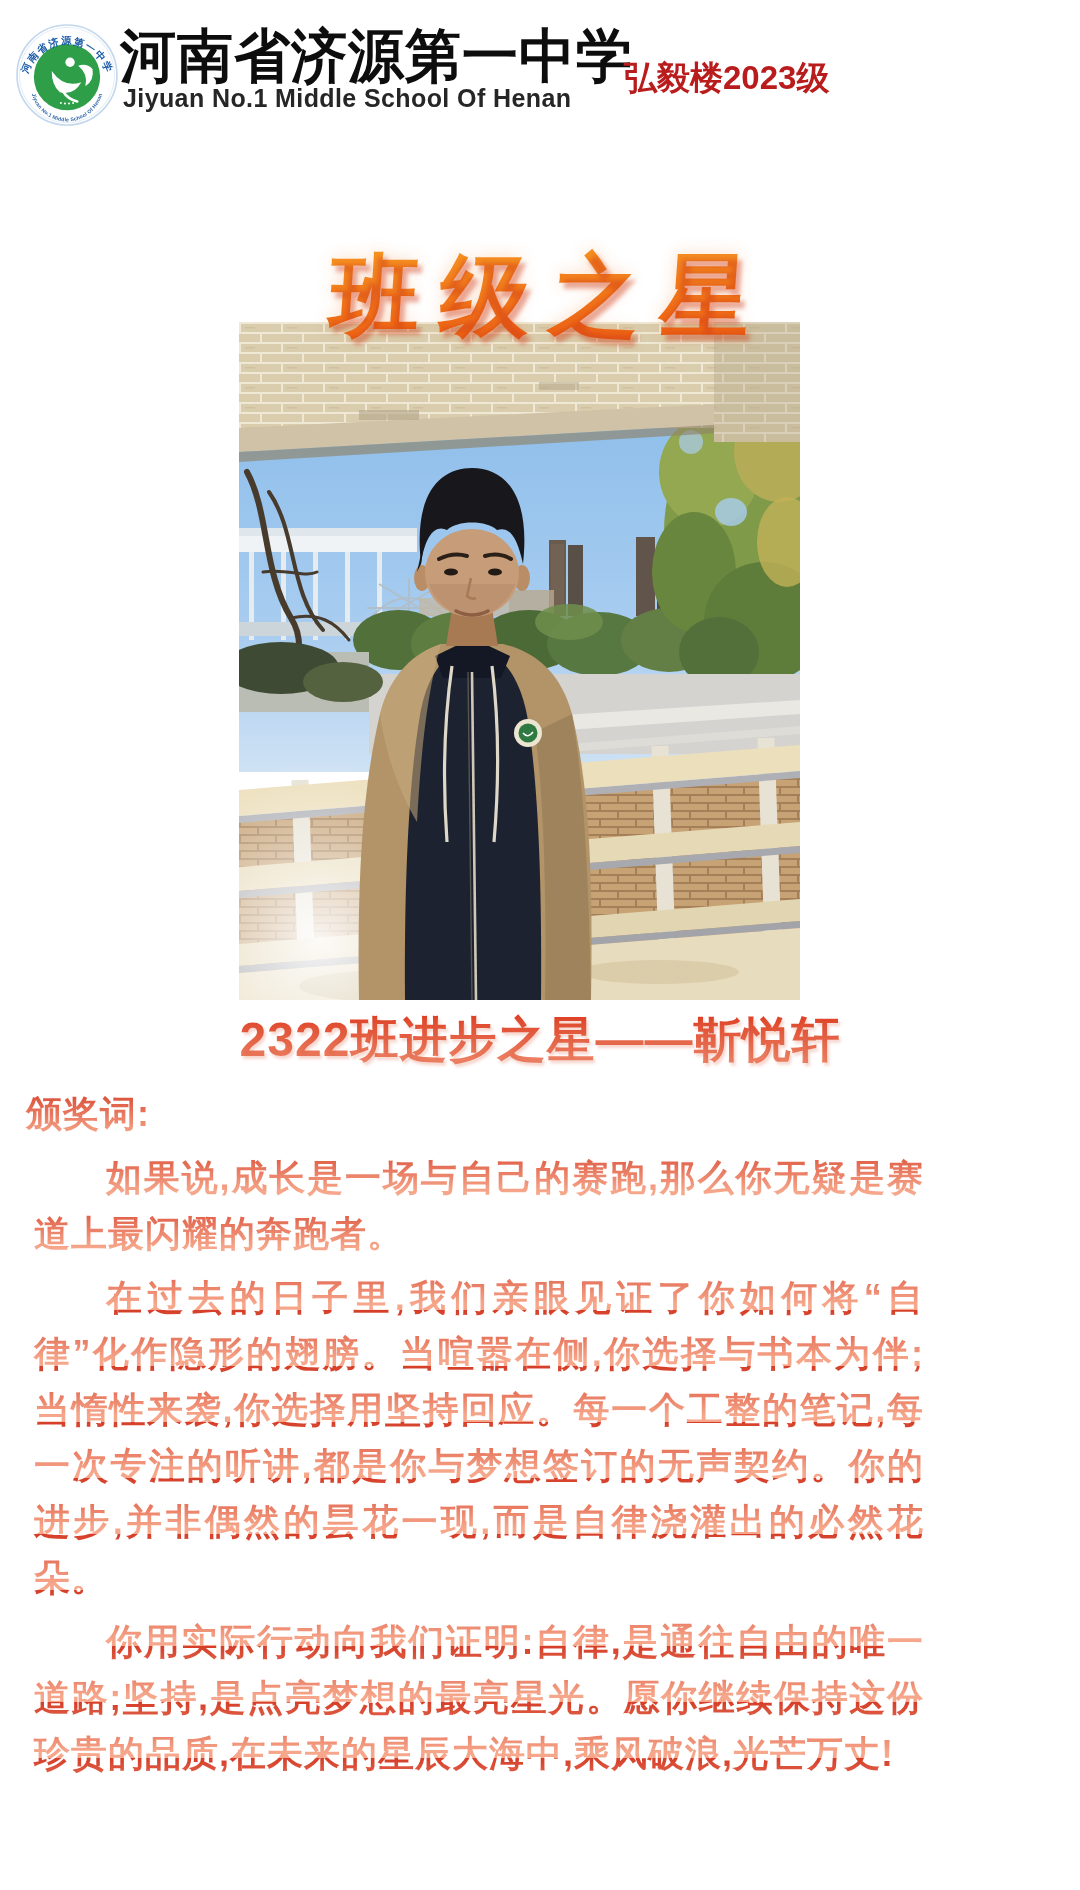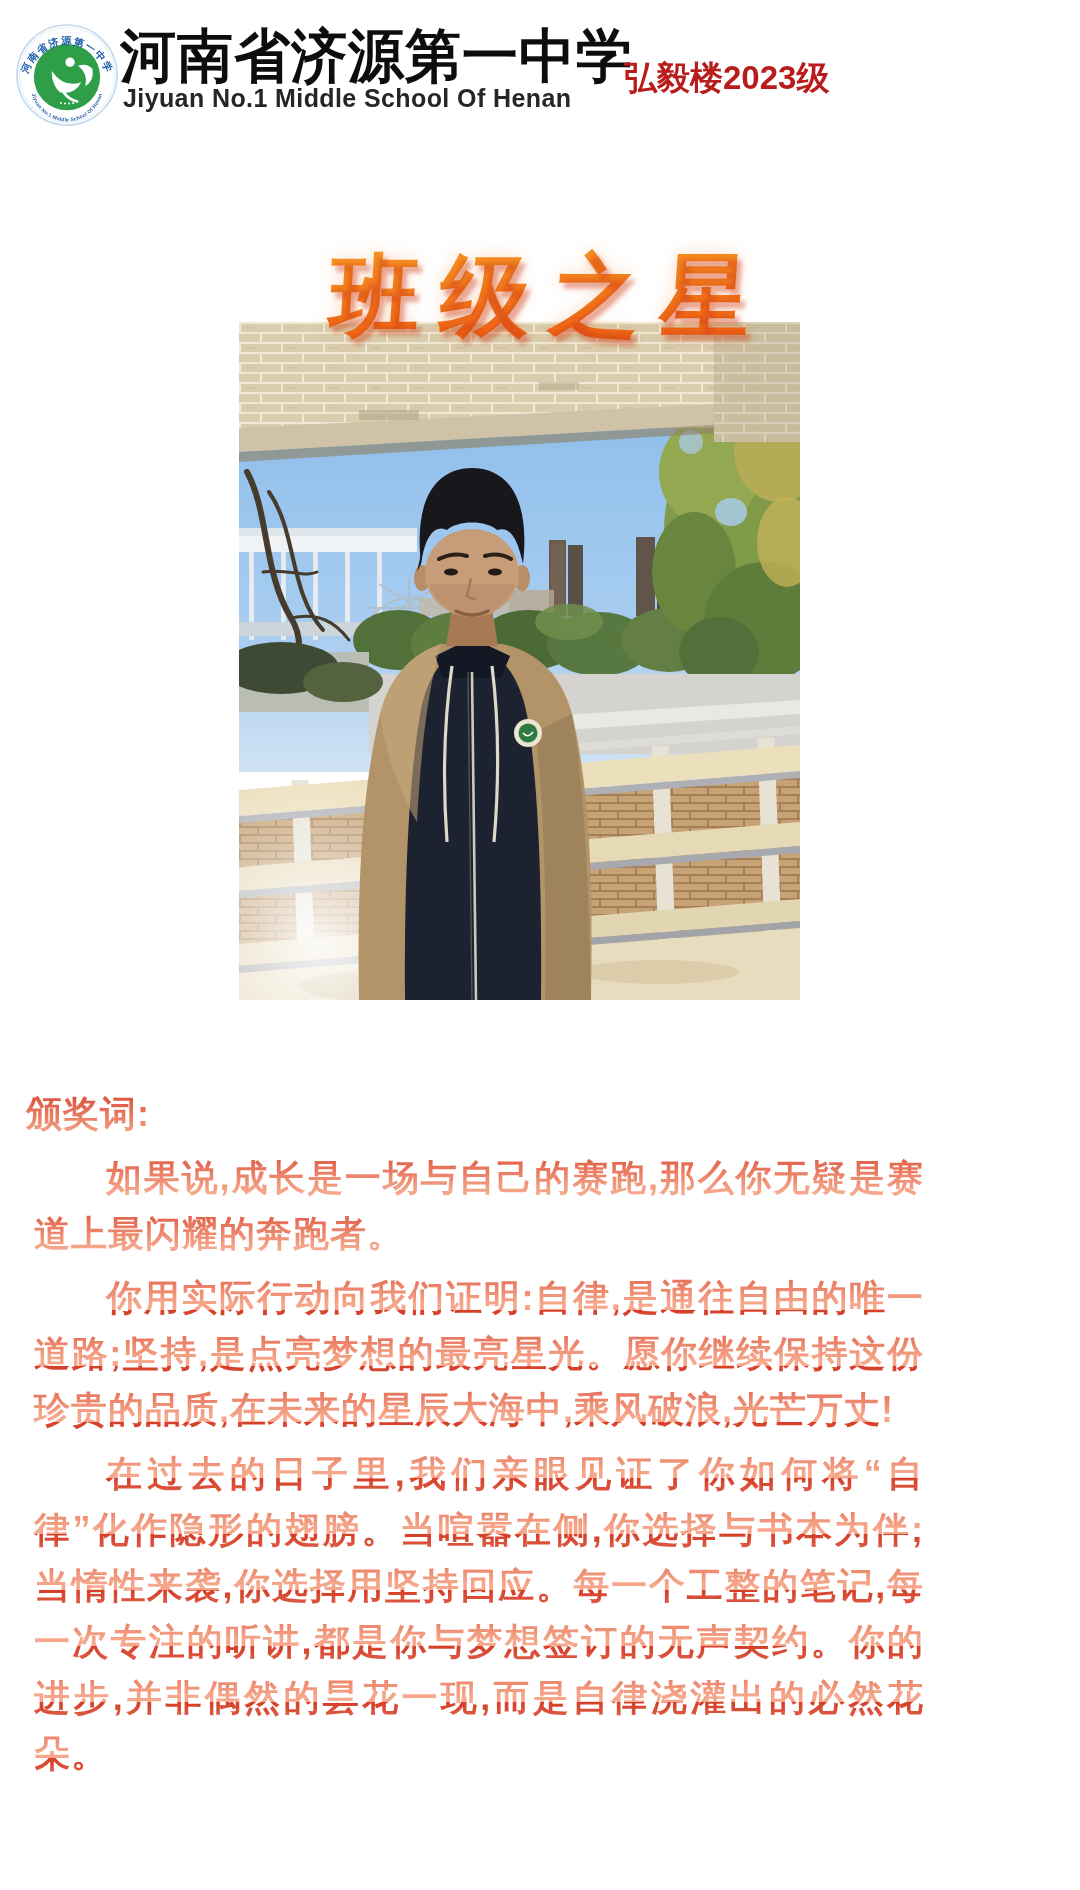--- a/index.html
+++ b/index.html
@@ -271,21 +271,22 @@
           <circle cx="289" cy="411" r="14" fill="#ece5d2"></circle>
           <circle cx="289" cy="411" r="9.5" fill="#2e7a42"></circle>
           <path d="M284,411 q5,6 10,-1" stroke="#ffffff" stroke-width="1.6" fill="none"></path>
         </g>
 
         <path d="M141,392 C151,352 176,330 202,322 C188,370 182,430 178,500 C160,470 146,430 141,392 Z" fill="#c7a97c" opacity="0.55"></path>
       </g>
     </svg>
   </figure>
 
+  <div class="abs photo-caption grad-text">2322班进步之星——靳悦轩</div>
 
   <section class="abs award-body grad-text">
     <div class="award-label">颁奖词:</div>
     <p>如果说,成长是一场与自己的赛跑,那么你无疑是赛道上最闪耀的奔跑者。</p>
+    <p>在过去的日子里,我们亲眼见证了你如何将“自律”化作隐形的翅膀。当喧嚣在侧,你选择与书本为伴;当惰性来袭,你选择用坚持回应。每一个工整的笔记,每一次专注的听讲,都是你与梦想签订的无声契约。你的进步,并非偶然的昙花一现,而是自律浇灌出的必然花朵。</p>
     <p>你用实际行动向我们证明:自律,是通往自由的唯一道路;坚持,是点亮梦想的最亮星光。愿你继续保持这份珍贵的品质,在未来的星辰大海中,乘风破浪,光芒万丈!</p>
-    <p>在过去的日子里,我们亲眼见证了你如何将“自律”化作隐形的翅膀。当喧嚣在侧,你选择与书本为伴;当惰性来袭,你选择用坚持回应。每一个工整的笔记,每一次专注的听讲,都是你与梦想签订的无声契约。你的进步,并非偶然的昙花一现,而是自律浇灌出的必然花朵。</p>
   </section>
 
 </div>
 
 </body></html>

